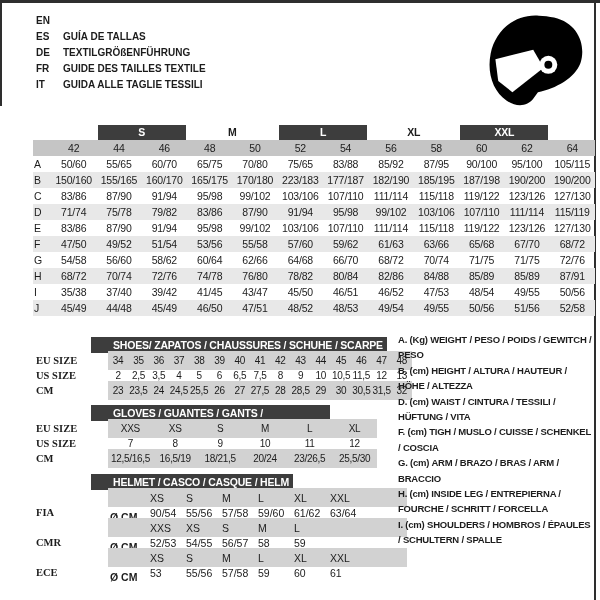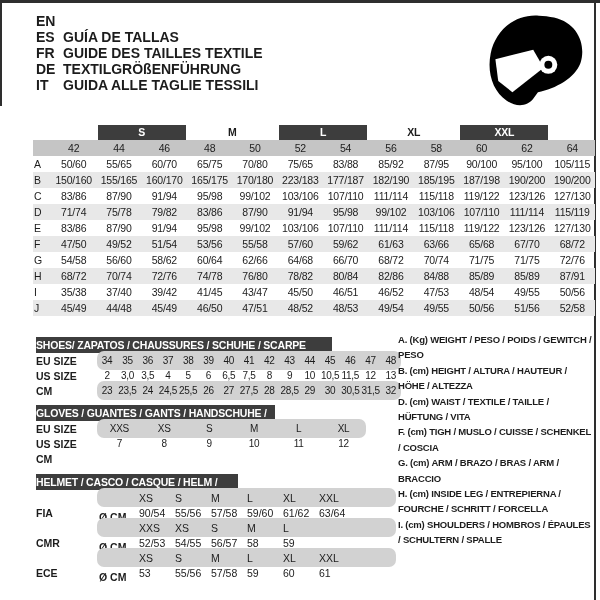--- a/index.html
+++ b/index.html
@@ -4,46 +4,46 @@
 <style>
   html,body{margin:0;padding:0;background:#fff;}
   .page{position:relative;width:600px;height:600px;background:#ffffff;overflow:hidden;
         font-family:"Liberation Sans",sans-serif;color:#1c1c1c;}
   
   .frame-top{position:absolute;top:0;left:0;width:600px;height:3px;background:#2e2e2e;}
   .frame-right{position:absolute;top:0;right:4px;width:2px;height:600px;background:#2e2e2e;}
   .frame-left{position:absolute;top:0;left:0;width:2px;height:106px;background:#2e2e2e;}
 
   
-  .langs{position:absolute;left:36px;top:13px;font-weight:bold;font-size:14px;line-height:16px;}
+  .langs{position:absolute;left:36px;top:13px;font-weight:bold;font-size:10px;line-height:16px;}
   .lang-row{display:flex;}
   .lang-code{width:27px;}
 
   
   .helmet-ic{position:absolute;left:480px;top:10px;width:114px;height:104px;}
 
   
   .sizetable{position:absolute;left:33px;top:124px;width:562px;font-size:10.5px;letter-spacing:-0.2px;}
   .trow{display:flex;height:16px;align-items:center;}
   .letter-cell{width:18px;padding-left:1px;box-sizing:border-box;}
   .cell{flex:1;text-align:center;white-space:nowrap;}
   .group-row .group-cell{display:flex;align-items:center;justify-content:center;height:16px;}
   .gbar{background:#3d3d3d;color:#fff;font-weight:bold;width:97%;height:15px;
         display:flex;align-items:center;justify-content:center;}
   .glabel{font-weight:bold;}
   .num-row{background:#c5c5c5;}
   .data-row.stripe{background:#e8e8e8;}
 
   
   .sec{position:absolute;left:36px;font-size:10.5px;}
-  .secbar{background:#3d3d3d;color:#fff;font-weight:bold;height:16px;
-          line-height:16px;padding-left:0;box-sizing:border-box;letter-spacing:-0.2px;}
+  .secbar{margin-left:55px;background:#3d3d3d;color:#fff;font-weight:bold;height:16px;
+          line-height:16px;padding-left:22px;box-sizing:border-box;letter-spacing:-0.2px;}
   .srow{display:flex;height:15px;align-items:center;}
-  .slabel{width:61px;font-weight:bold;white-space:nowrap;}
-  .sband{display:flex;align-items:center;height:19px;border-radius:7px;}
+  .slabel{width:72px;font-weight:bold;white-space:nowrap;font-family:Liberation Serif, serif;}
+  .sband{display:flex;align-items:center;height:19px;}
   .sband.shade{background:#d2d2d2;}
   .scell{flex:1;text-align:center;white-space:nowrap;font-size:10px;letter-spacing:-0.3px;}
   .hband .hunit{width:42px;font-weight:bold;padding-left:2px;box-sizing:border-box;margin-top:9px;}
   .hband .hcell{width:36px;text-align:left;white-space:nowrap;}
 
   
   .legend{position:absolute;left:398px;top:332px;width:197px;font-size:9.5px;font-weight:bold;
           line-height:15.4px;letter-spacing:-0.2px;}
 </style>
 </head>
@@ -56,26 +56,26 @@
 
   <div class="langs" id="langs">
       <div class="lang-row">
         <span class="lang-code">EN</span>
       </div>
       <div class="lang-row">
         <span class="lang-code">ES</span>
         <span class="lang-label">GUÍA DE TALLAS</span>
       </div>
       <div class="lang-row">
+        <span class="lang-code">DE</span>
+        <span class="lang-label">TEXTILGRÖßENFÜHRUNG</span>
+      </div>
+      <div class="lang-row">
         <span class="lang-code">FR</span>
         <span class="lang-label">GUIDE DES TAILLES TEXTILE</span>
-      </div>
-      <div class="lang-row">
-        <span class="lang-code">DE</span>
-        <span class="lang-label">TEXTILGRÖßENFÜHRUNG</span>
       </div>
       <div class="lang-row">
         <span class="lang-code">IT</span>
         <span class="lang-label">GUIDA ALLE TAGLIE TESSILI</span>
       </div>
     </div>
 
   <div class="helmet-ic">
     <svg viewBox="0 0 120 110" width="114" height="104" aria-hidden="true">
       <path fill="#000" d="M62 6 C36 4 16 22 11 46 C7 66 13 86 28 96 C38 103 50 102 56 94 L61 87
@@ -294,21 +294,21 @@
             <span class="scell">45</span>
             <span class="scell">46</span>
             <span class="scell">47</span>
             <span class="scell">48</span>
           </div>
         </div>
         <div class="srow">
           <div class="slabel">US SIZE</div>
           <div class="sband" style="width: 304px;">
             <span class="scell">2</span>
-            <span class="scell">3,0</span>
+            <span class="scell">2,5</span>
             <span class="scell">3,5</span>
             <span class="scell">4</span>
             <span class="scell">5</span>
             <span class="scell">6</span>
             <span class="scell">6,5</span>
             <span class="scell">7,5</span>
             <span class="scell">8</span>
             <span class="scell">9</span>
             <span class="scell">10</span>
             <span class="scell">10,5</span>
@@ -360,20 +360,28 @@
             <span class="scell">7</span>
             <span class="scell">8</span>
             <span class="scell">9</span>
             <span class="scell">10</span>
             <span class="scell">11</span>
             <span class="scell">12</span>
           </div>
         </div>
         <div class="srow">
           <div class="slabel">CM</div>
+          <div class="sband shade" style="width: 269px;">
+            <span class="scell">12,5/16,5</span>
+            <span class="scell">16,5/19</span>
+            <span class="scell">18/21,5</span>
+            <span class="scell">20/24</span>
+            <span class="scell">23/26,5</span>
+            <span class="scell">25,5/30</span>
+          </div>
         </div>
       </div>
   </div>
 
   <div class="sec" style="top:474px">
     <div class="secbar" style="width:202px">HELMET / CASCO / CASQUE / HELM / CASCO</div>
     <div id="helmetRows">
         <div class="srow">
           <div class="slabel"></div>
           <div class="sband shade hband" style="width: 299px;">
@@ -443,19 +451,19 @@
             <span class="hcell">60</span>
             <span class="hcell">61</span>
           </div>
         </div>
       </div>
   </div>
 
   <div class="legend" id="legend">
       <div class="legend-line">A. (Kg) WEIGHT / PESO / POIDS / GEWITCH / PESO</div>
       <div class="legend-line">B. (cm) HEIGHT / ALTURA / HAUTEUR / HÖHE / ALTEZZA</div>
-      <div class="legend-line">D. (cm) WAIST / TEXTILE / TAILLE / HÜFTUNG / VITA</div>
+      <div class="legend-line">D. (cm) WAIST / CINTURA / TESSILI / HÜFTUNG / VITA</div>
       <div class="legend-line">F. (cm) TIGH / MUSLO / CUISSE / SCHENKEL / COSCIA</div>
       <div class="legend-line">G. (cm) ARM / BRAZO / BRAS / ARM / BRACCIO</div>
       <div class="legend-line">H. (cm) INSIDE LEG / ENTREPIERNA / FOURCHE / SCHRITT / FORCELLA</div>
       <div class="legend-line">I. (cm) SHOULDERS / HOMBROS / ÉPAULES / SCHULTERN / SPALLE</div>
     </div>
 </div>
 
 </body></html>

